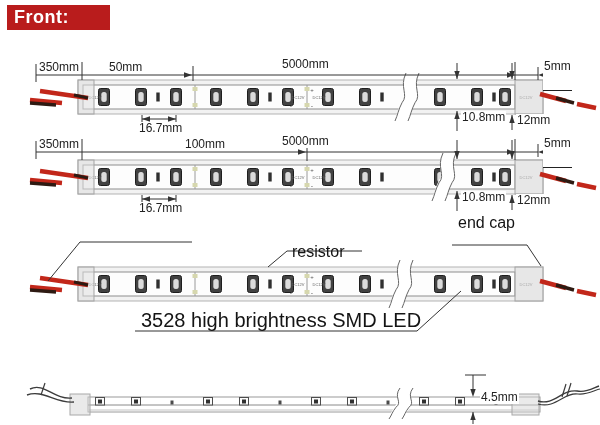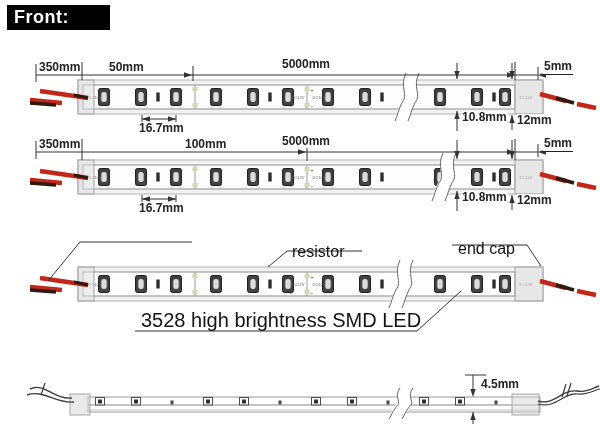--- a/index.html
+++ b/index.html
@@ -2,23 +2,23 @@
 <html><head>
 <meta charset="utf-8">
 <style>
 *{margin:0;padding:0;box-sizing:border-box}
 html,body{width:600px;height:425px;background:#fff;overflow:hidden;
   font-family:"Liberation Sans",sans-serif}
 #app{position:relative;width:600px;height:425px;background:#fff}
 #gfx{position:absolute;left:0;top:0}
 .hdr{position:absolute;color:#fff;font-weight:700;font-size:18px;line-height:25px;
   padding-left:7px;letter-spacing:.5px}
-.dim{position:absolute;font-size:12px;font-weight:700;color:#222;background:#fff;
+.dim{position:absolute;font-size:12px;font-weight:400;color:#222;background:#fff;
   line-height:1.05;padding:0 1px;white-space:nowrap}
-.dim.ul{border-bottom:1.5px solid #222;padding-bottom:1px}
+.dim.ul{border-bottom:1.5px solid #222;padding-bottom:17px}
 .lbl{position:absolute;font-size:16px;color:#141414;white-space:nowrap;background:transparent}
 .lbl.big{font-size:20px}
 </style>
 </head>
 <body>
 
 <div id="app">
 
   <svg id="gfx" width="600" height="425">
     <g id="g-s1">
@@ -468,36 +468,36 @@
         <g>
           <line x1="465" y1="375" x2="486" y2="375" stroke="#333333" stroke-width="1"></line>
           <line x1="473" y1="375" x2="473" y2="390" stroke="#333333" stroke-width="1"></line>
           <polygon points="473,397 470.3,389 475.7,389" fill="#333333"></polygon>
           <line x1="473" y1="412" x2="473" y2="424" stroke="#333333" stroke-width="1"></line>
           <polygon points="473,412 470.3,420 475.7,420" fill="#333333"></polygon>
         </g>
       </g>
   </svg>
 
-  <div class="hdr" style="left: 7px; top: 5px; width: 103px; height: 25px; background: #000000;">Front:</div>
+  <div class="hdr" style="left: 7px; top: 5px; width: 103px; height: 25px; background: #b91c1c;">Front:</div>
 
   <div class="dim" style="left:38px;top:61px">350mm</div>
   <div class="dim" style="left:108px;top:61px">50mm</div>
   <div class="dim" style="left:281px;top:58px">5000mm</div>
   <div class="dim ul" style="left:543px;top:60px">5mm</div>
   <div class="dim" style="left:138px;top:122px">16.7mm</div>
   <div class="dim" style="left:461px;top:111px">10.8mm</div>
   <div class="dim" style="left:516px;top:114px">12mm</div>
 
   <div class="dim" style="left:38px;top:138px">350mm</div>
   <div class="dim" style="left:184px;top:138px">100mm</div>
   <div class="dim" style="left:281px;top:135px">5000mm</div>
   <div class="dim ul" style="left:543px;top:137px">5mm</div>
   <div class="dim" style="left:138px;top:202px">16.7mm</div>
   <div class="dim" style="left:461px;top:191px">10.8mm</div>
   <div class="dim" style="left:516px;top:194px">12mm</div>
 
   <div class="lbl" style="left:292px;top:243px">resistor</div>
-  <div class="lbl" style="left:458px;top:240px">end cap</div>
+  <div class="lbl" style="left:458px;top:214px">end cap</div>
   <div class="lbl big" style="left:141px;top:309px">3528 high brightness SMD LED</div>
 
-  <div class="dim" style="left:480px;top:378px">4.5mm</div>
+  <div class="dim" style="left:480px;top:391px">4.5mm</div>
 </div>
 
 </body></html>

